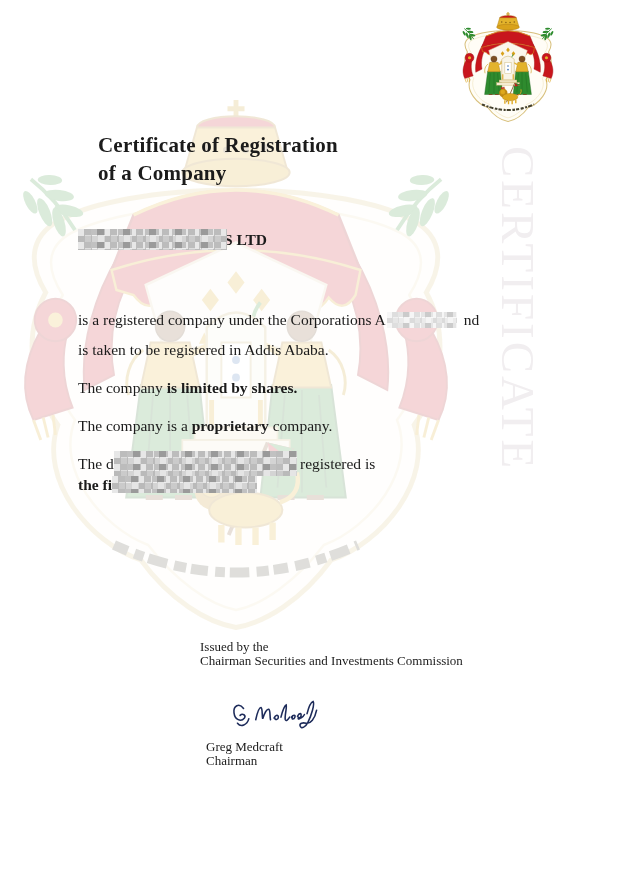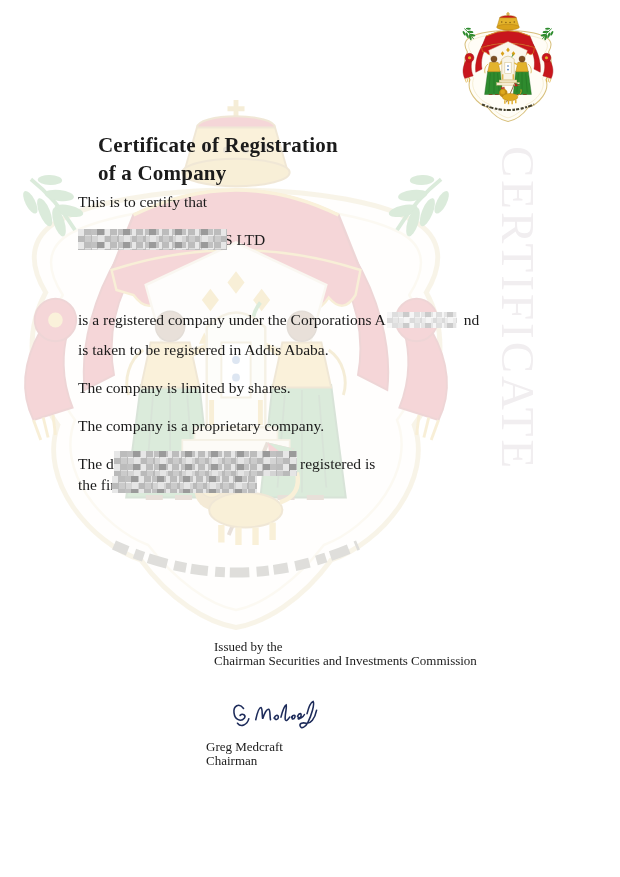--- a/index.html
+++ b/index.html
@@ -15,21 +15,21 @@
     position:absolute;left:491px;top:146px;z-index:0;
     writing-mode:vertical-rl;text-orientation:mixed;
     font-size:47px;letter-spacing:3px;color:#f1eef0;font-weight:400;user-select:none;
   }
   
   .coa-top{position:absolute;left:456px;top:9px;width:104px;height:114px;z-index:1;}
   
   .txt{position:absolute;z-index:2;font-size:15.5px;line-height:20px;}
   .title{position:absolute;z-index:2;left:86px;top:119px;margin:12px;font-size:21px;line-height:28px;font-weight:700;letter-spacing:.2px;}
   .small{font-size:13px;line-height:13.5px;}
-  b{font-weight:400;}
+  b{font-weight:700;}
   
   .px{
     position:absolute;z-index:3;
     background-image:
       conic-gradient(at 50% 50%, rgba(90,90,90,.28) 0 25%, rgba(255,255,255,.25) 0 50%, rgba(140,140,140,.22) 0 75%, rgba(225,225,225,.2) 0),
       conic-gradient(at 50% 50%, #b3b3b3 0 25%, #dcdcdc 0 50%, #c6c6c6 0 75%, #e9e9e9 0);
     background-size:27px 13px,13px 13px;
   }
   .px-light{
     background-image:
@@ -165,21 +165,20 @@
 
   <svg class="coa-top">
       <use href="#coa"></use>
     </svg>
 
   <h1 class="title">
     <span>Certificate of Registration</span><br>
     <span>of a Company</span>
   </h1>
 
-  <p class="txt" style="left:78px;top:192px">This is to certify that</p>
 
   <p class="txt" style="left:78px;top:229px">
     <span class="px pxi" style="width:149px;height:21px;vertical-align:-5px"></span><b style="margin-left:-3px">S LTD</b>
   </p>
 
 
   <p class="txt" style="left:78px;top:310px">
     <span>is a registered company under the Corporations A</span><span class="px px-light pxi" style="width:70px;height:16px;margin-left:1px;vertical-align:-3px"></span><span style="margin-left:7px">nd</span>
   </p>
 
@@ -196,21 +195,21 @@
   <p class="txt" style="left:78px;top:454px;width:340px">
     <span>The day</span>
     <span style="position:absolute;left:222px;top:0">registered is</span>
   </p>
   <p class="txt" style="left:78px;top:475px">
     <b>the firs</b>
   </p>
   <div class="px" style="left:114px;top:451px;width:183px;height:25px"></div>
   <div class="px" style="left:112px;top:476px;width:145px;height:17px"></div>
 
-  <div class="abs" style="left:214px;top:640px;z-index:2">
+  <div class="abs" style="left:200px;top:640px;z-index:2">
     <p class="small">Issued by the</p>
     <p class="small">Chairman Securities and Investments Commission</p>
   </div>
 
   <svg class="sig" viewBox="0 0 100 46">
     <g fill="none" stroke="#1d2b5a" stroke-width="1.8" stroke-linecap="round">
       <path d="M15,12 C10,5 3,9 4,17 C5,25 12,28 16,23 C18,20 14,17 11,20 M8,29 C12,34 19,31 21,24"></path>
       <path d="M29,25 C31,16 33,11 35,11 C37,12 36,19 37,24 C39,17 42,12 44,13 C46,14 45,21 46,25"></path>
       <path d="M50,23 C52,19 55,19 55,22 C55,25 51,26 51,23"></path>
       <path d="M58,22 C60,14 62,9 64,8 C65,12 62,20 63,25 C64,27 66,25 68,22"></path>

